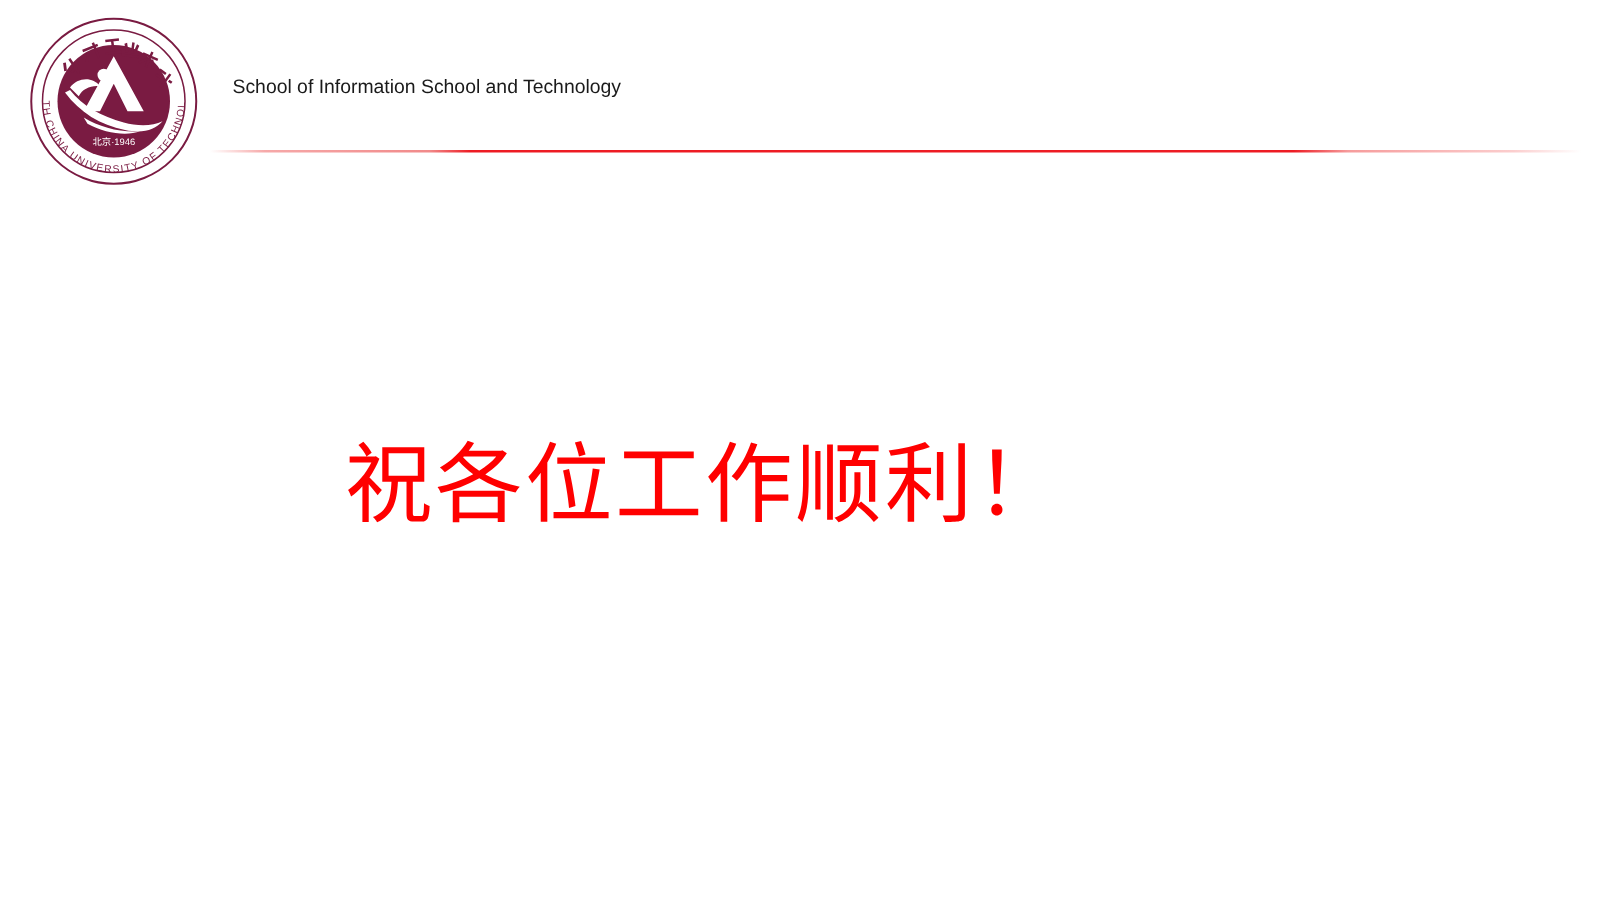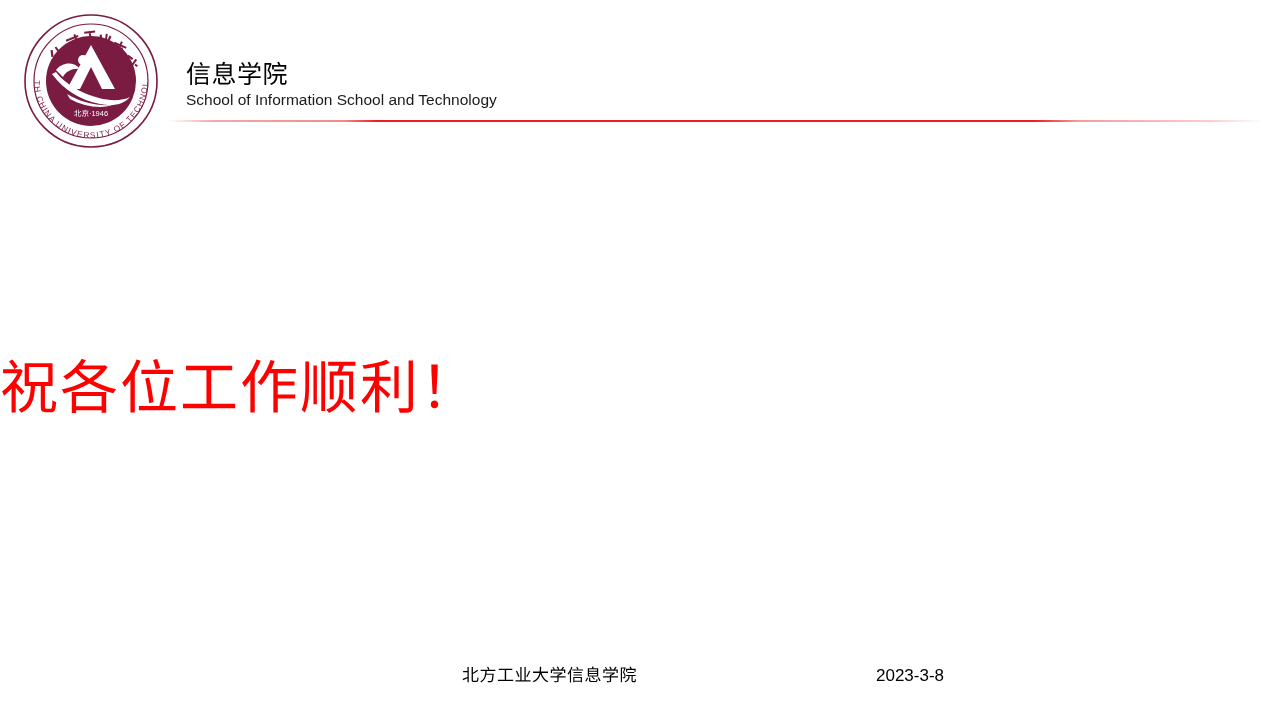--- a/index.html
+++ b/index.html
@@ -82,22 +82,22 @@
     top: 140px;
     width: 1280px;
     height: 500px;
   }
 
   .main-title {
     position: absolute;
     left: 0;
     top: 196px;
     width: 1128px;
-    text-align: left;
-    font-size: 58px;
+    text-align: center;
+    font-size: 70px;
     line-height: 104px;
     color: #ff0000;
     letter-spacing: 2px;
     white-space: nowrap;
   }
 
   
   .slide-footer {
     position: absolute;
     left: 0;
@@ -180,29 +180,24 @@
           </g>
           <g transform="translate(107,42) rotate(36)">
             <path d="M0,1 L6,1 L6,3 L0,3 Z M0,6 L6,6 L6,8 L0,8 Z
                      M8,0 L10,0 L10,13 L8,13 Z M11,4 L14,4 L14,6 L11,6 Z"></path>
           </g>
         </g>
       </svg>
     </div>
 
     <div class="header-text">
-      <div class="header-title-cn">信息学院</div>
       <div class="header-title-en">School of Information School and Technology</div>
     </div>
 
     <div class="header-rule"></div>
   </div>
 
   <div class="slide-body">
     <div class="main-title">祝各位工作顺利！</div>
   </div>
 
-  <div class="slide-footer">
-    <div class="footer-org">北方工业大学信息学院</div>
-    <div class="footer-date">2023-3-8</div>
-  </div>
 
 </div>
 
 </body></html>

